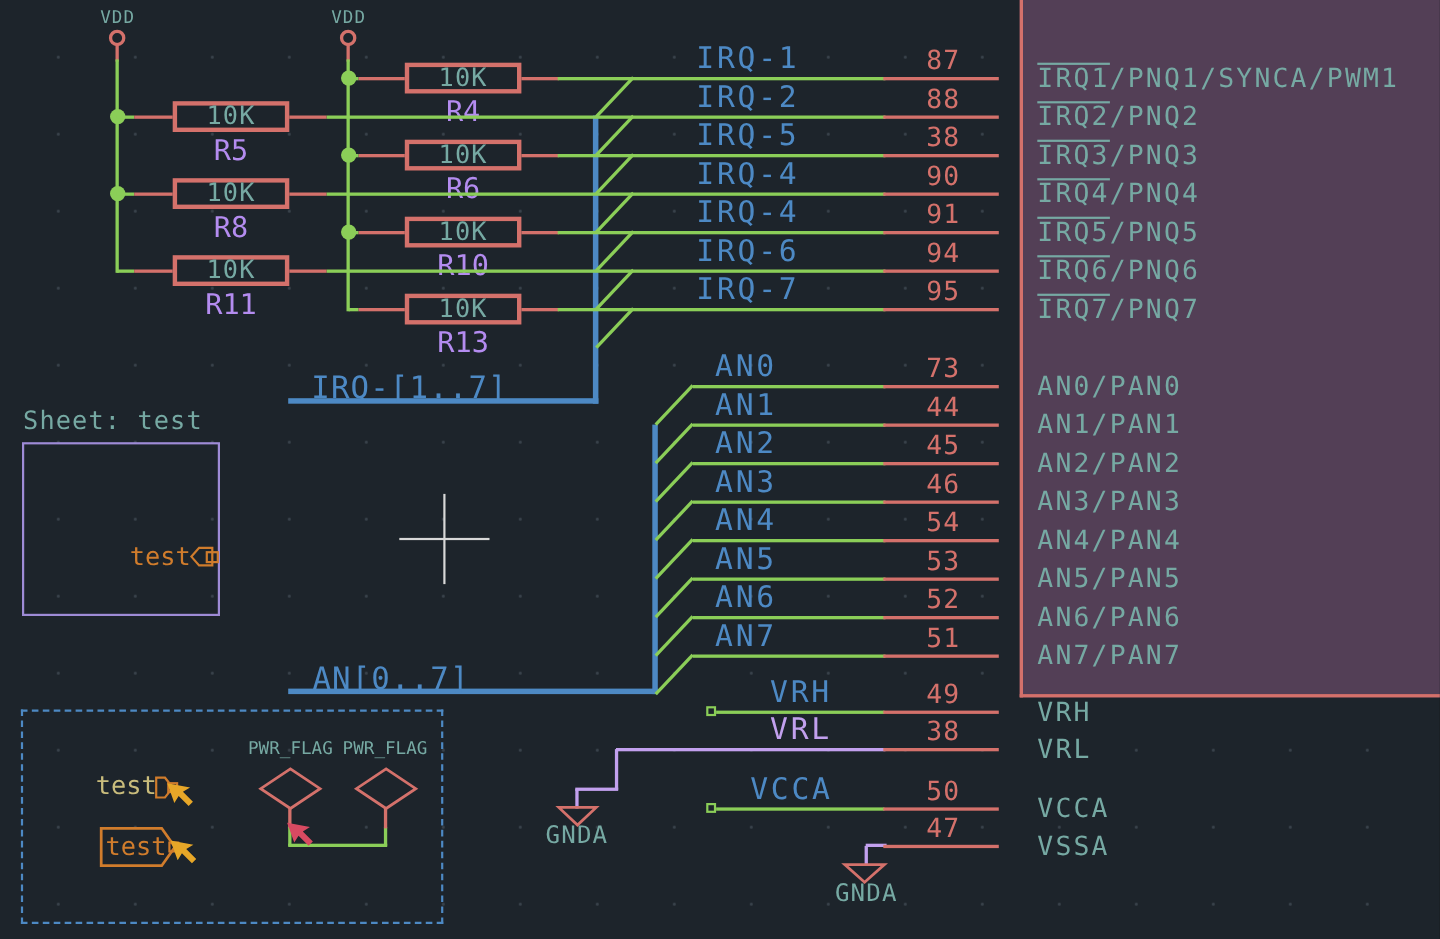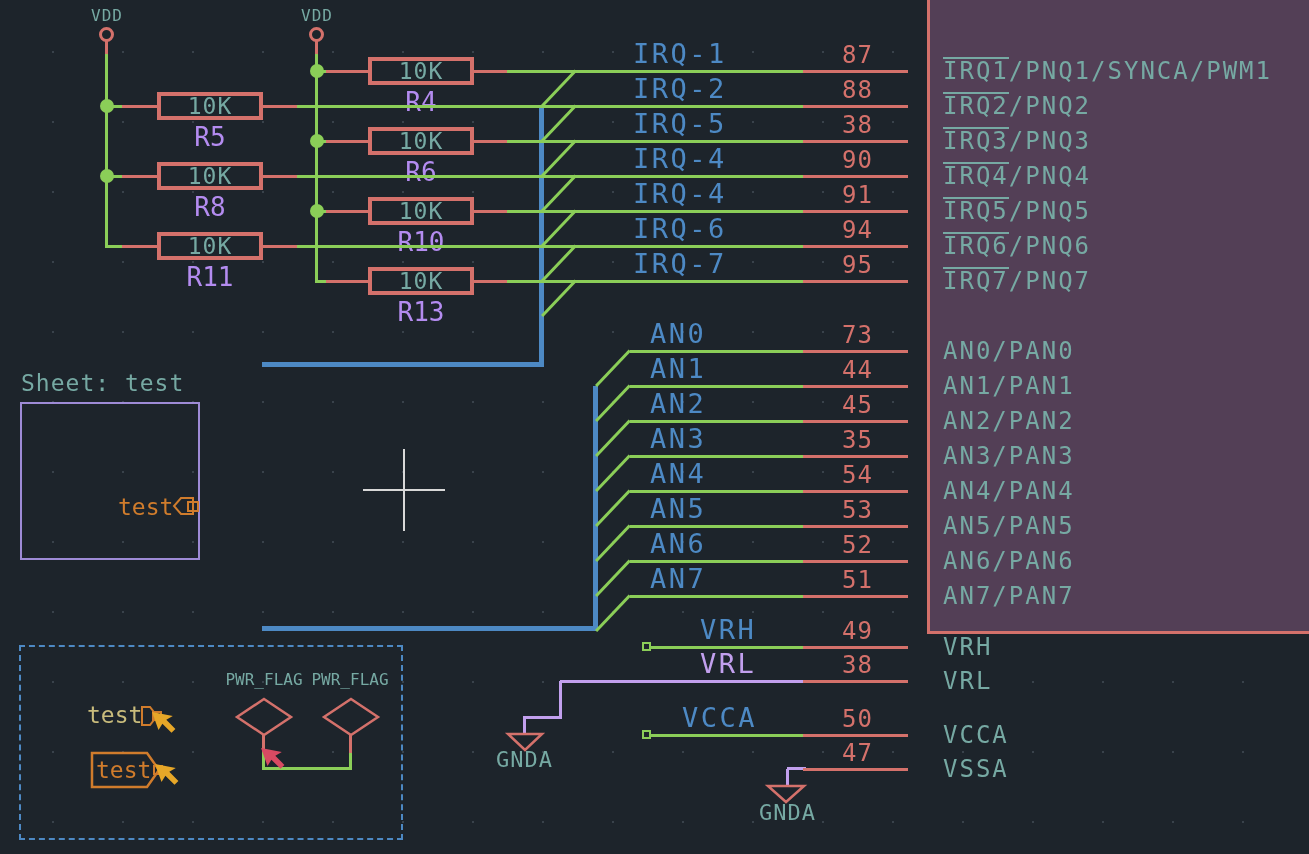--- a/index.html
+++ b/index.html
@@ -273,21 +273,21 @@
       <div class="pnum">44</div>
     </div>
 
     <div class="pinrow midz" style="--y: 421;">
       <div class="pline"></div>
       <div class="pnum">45</div>
     </div>
 
     <div class="pinrow midz" style="--y: 456;">
       <div class="pline"></div>
-      <div class="pnum">35</div>
+      <div class="pnum">46</div>
     </div>
 
     <div class="pinrow midz" style="--y: 491;">
       <div class="pline"></div>
       <div class="pnum">54</div>
     </div>
 
     <div class="pinrow midz" style="--y: 526;">
       <div class="pline"></div>
       <div class="pnum">53</div>
@@ -352,21 +352,23 @@
     <div class="nl midz" style="--x: 650; --y: 561;">AN6</div>
 
     <div class="nl midz" style="--x: 650; --y: 596;">AN7</div>
 
     <div class="nl midz" style="--x: 700; --y: 647;">VRH</div>
 
     <div class="nl midz lav" style="--x: 700; --y: 681;">VRL</div>
 
     <div class="nl midz" style="--x: 682; --y: 735;">VCCA</div>
 
-
+    <div class="busl midz" style="--x: 283; --y: 336;">IRQ-[1..7]</div>
+
+    <div class="busl midz" style="--x: 284; --y: 600;">AN[0..7]</div>
 
   <div id="ic">
 
       <div class="pname" style="--y: 71;"><span class="bar">IRQ1</span><span>/PNQ1/SYNCA/PWM1</span></div>
 
       <div class="pname" style="--y: 106;"><span class="bar">IRQ2</span><span>/PNQ2</span></div>
 
       <div class="pname" style="--y: 141;"><span class="bar">IRQ3</span><span>/PNQ3</span></div>
 
       <div class="pname" style="--y: 176;"><span class="bar">IRQ4</span><span>/PNQ4</span></div>

